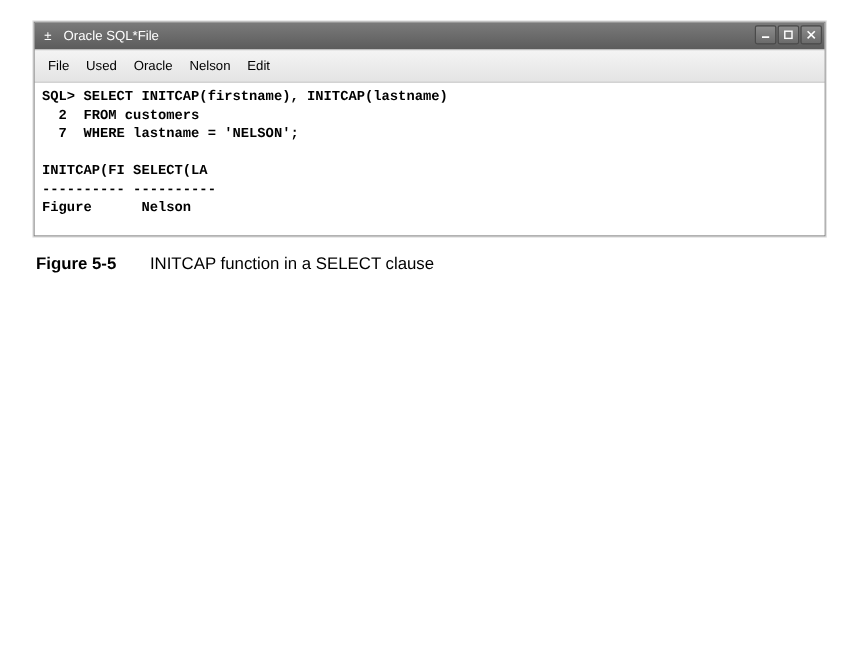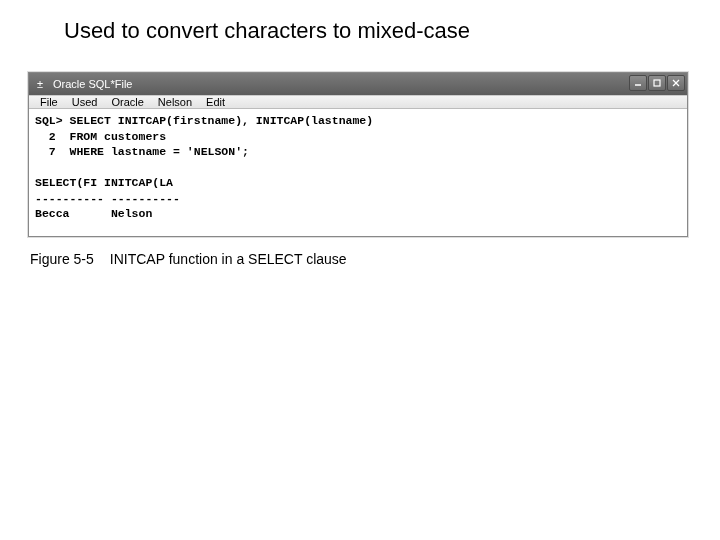--- a/index.html
+++ b/index.html
@@ -72,21 +72,21 @@
     border: 1px solid #4a4a4a;
     border-radius: 2px;
     display: inline-flex;
     align-items: center;
     justify-content: center;
     color: #fff;
     font-size: 10px;
     margin-left: 1px;
   }
   .menubar {
-    height: 14px;
+    height: 28px;
     background: linear-gradient(#f4f4f4, #e4e4e4);
     border-bottom: 1px solid #bcbcbc;
     border-top: 1px solid #ccc;
     display: flex;
     align-items: center;
     padding-left: 4px;
     font-size: 11px;
   }
   .menubar span {
     padding: 0 7px;
@@ -100,30 +100,29 @@
     white-space: pre;
     background: #fff;
     font-weight: bold;
     color: #000;
   }
   .figcaption {
     margin: 14px 0 0 30px;
     font-size: 14px;
   }
   .figcaption .figlabel {
-    font-weight: 400;
-    margin-right: 16px;
+    font-weight: 700;
+    margin-right: 28px;
   }
 </style>
 </head>
 <body>
 
 <div class="slide">
 
-  <p class="subtitle">Used to convert characters to mixed-case</p>
 
   <div class="window">
     <div class="titlebar">
       <span class="app-icon">±</span>
       <span>Oracle SQL*File</span>
       <div class="window-controls">
         <span class="win-btn">
           <svg width="8" height="8">
               <line x1="1" y1="6" x2="7" y2="6" stroke="#fff" stroke-width="1.5"></line>
             </svg>
@@ -145,22 +144,22 @@
       <span>File</span>
       <span>Used</span>
       <span>Oracle</span>
       <span>Nelson</span>
       <span>Edit</span>
     </div>
     <div class="terminal"><span>SQL&gt; SELECT INITCAP(firstname), INITCAP(lastname)</span>
 <span>  2  FROM customers</span>
 <span>  7  WHERE lastname = 'NELSON';</span>
 <span></span>
-<span>SELECT(FI INITCAP(LA</span>
+<span>INITCAP(FI SELECT(LA</span>
 <span>---------- ----------</span>
-<span>Becca      Nelson</span></div>
+<span>Figure      Nelson</span></div>
   </div>
 
   <div class="figcaption">
     <span class="figlabel">Figure 5-5</span><span>INITCAP function in a SELECT clause</span>
   </div>
 
 </div>
 
 </body></html>

